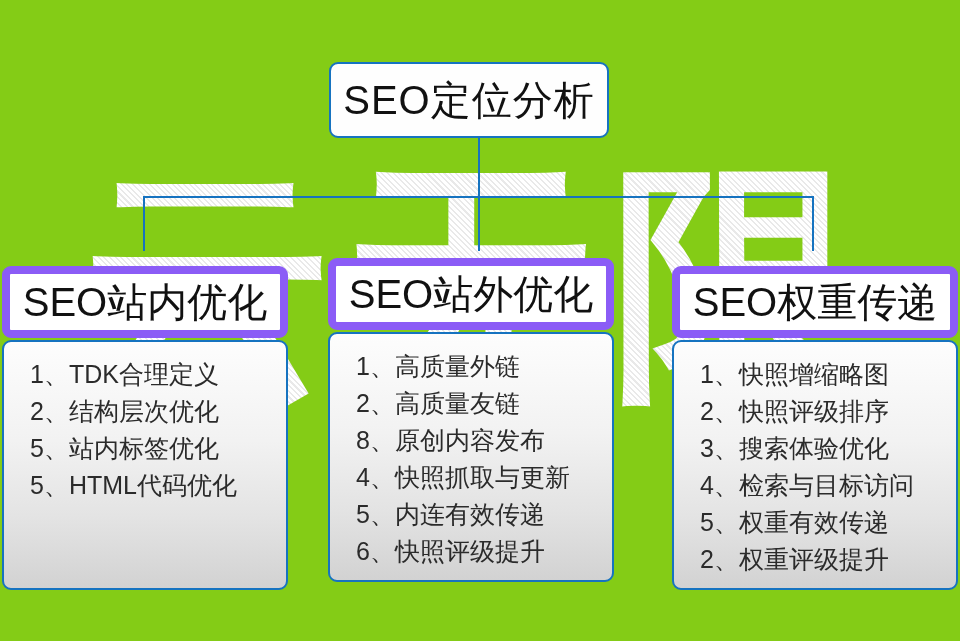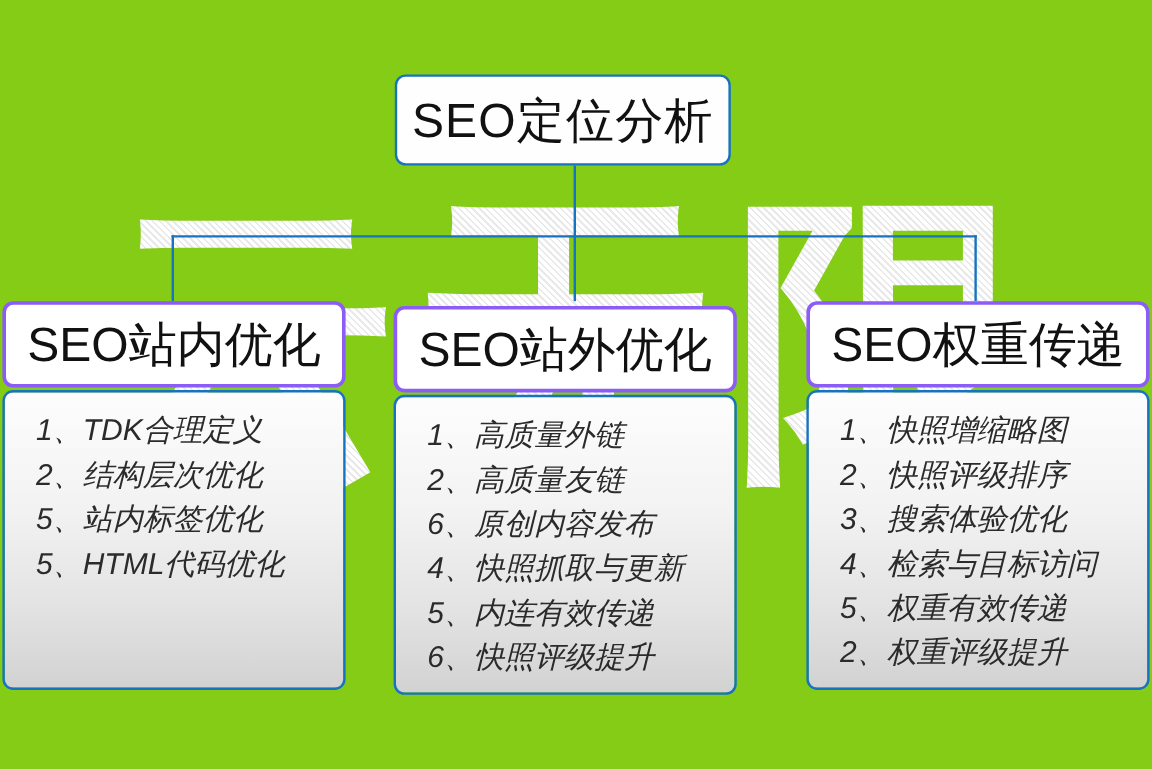--- a/index.html
+++ b/index.html
@@ -81,27 +81,28 @@
     letter-spacing: 1px;
     white-space: nowrap;
   }
 
   .column {
     position: absolute;
     z-index: 2;
   }
   .col-header {
     box-sizing: border-box;
-    border: 3px solid #8b5cf6;
+    border: 8px solid #8b5cf6;
     border-radius: 9px;
     background: #ffffff;
     height: 72px;
     display: flex;
     align-items: center;
     justify-content: center;
+    margin-top: 15px;
   }
   .col-header-label {
     font-size: 40px;
     color: #111111;
     letter-spacing: 0px;
     white-space: nowrap;
   }
   .col-body {
     box-sizing: border-box;
     border: 2px solid #1673c0;
@@ -119,21 +120,20 @@
     display: flex;
     flex-direction: column;
     justify-content: flex-start;
   }
   .col-item {
     font-size: 25px;
     color: #2b2b2b;
     line-height: 37px;
     white-space: nowrap;
     padding-left: 26px;
-    font-style: italic;
   }
 </style>
 </head>
 <body>
 
 <div id="canvas">
 
   <div id="watermark">
     <span class="wm-text">云无限</span>
   </div>
@@ -160,28 +160,28 @@
       <span class="col-header-label">SEO站内优化</span>
     </div>
     <div class="col-body">
       <div class="col-item">1、TDK合理定义</div>
       <div class="col-item">2、结构层次优化</div>
       <div class="col-item">5、站内标签优化</div>
       <div class="col-item">5、HTML代码优化</div>
     </div>
   </div>
 
-  <div class="column" style="left:328px; top:255px; width:286px;">
+  <div class="column" style="left:328px; top:243px; width:286px;">
     <div class="col-header">
       <span class="col-header-label">SEO站外优化</span>
     </div>
     <div class="col-body">
       <div class="col-item">1、高质量外链</div>
       <div class="col-item">2、高质量友链</div>
-      <div class="col-item">6、原创内容发布</div>
+      <div class="col-item">8、原创内容发布</div>
       <div class="col-item">4、快照抓取与更新</div>
       <div class="col-item">5、内连有效传递</div>
       <div class="col-item">6、快照评级提升</div>
     </div>
   </div>
 
   <div class="column" style="left:672px; top:251px; width:286px;">
     <div class="col-header">
       <span class="col-header-label">SEO权重传递</span>
     </div>

